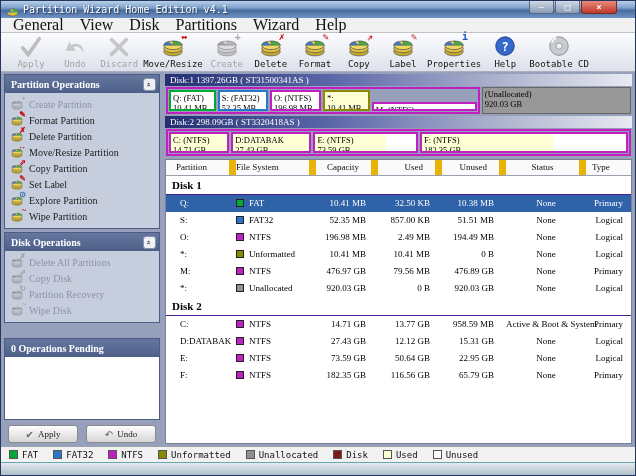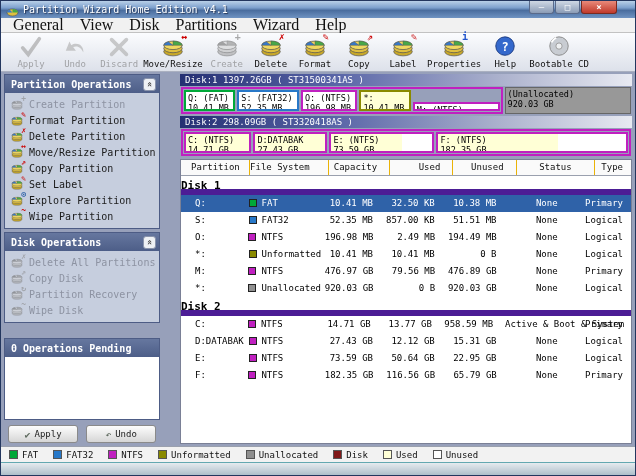--- a/index.html
+++ b/index.html
@@ -30,21 +30,21 @@
              padding:2px 46px 0 10px; justify-content:space-between; }
   .tbtn { display:flex; flex-direction:column; align-items:center; min-width:40px; }
   .ticon { position:relative; width:26px; height:24px; display:block; }
   .ticon svg { width:26px; height:24px; }
   .ovl { position:absolute; top:-3px; right:-1px; font-size:10px; font-weight:bold; line-height:10px; }
   .tlabel { font-size:9px; color:#111; white-space:nowrap; line-height:10px; }
   .tbtn.disabled { filter:grayscale(1); opacity:.62; }
   .tbtn.disabled .tlabel { color:#777; }
 
   
-  .content { flex:1; display:flex; padding:2px 3px; gap:20px; overflow:hidden; }
+  .content { flex:1; display:flex; padding:2px 3px; gap:5px; overflow:hidden;font-family:Liberation Serif, serif; }
 
   
   .sidebar { width:156px; flex:0 0 156px; display:flex; flex-direction:column; gap:3px; }
   .panel { border:1px solid #4d5c85; background:#c6cede; }
   .phdr { background:linear-gradient(#66779f,#4d5e88); color:#fff; font-weight:bold; font-size:10px;
           height:18px; display:flex; align-items:center; padding:0 3px 0 6px; }
   .chev { margin-left:auto; width:13px; height:13px; background:#eef1f5; border:1px solid #8a94ac;
           border-radius:3px; color:#333; font-size:9px; line-height:11px; text-align:center;
           transform:rotate(90deg); font-weight:bold; }
   .pbody { padding:3px 0 4px 5px; }
@@ -70,24 +70,24 @@
   .diskmap { height:30px; flex:0 0 30px; display:flex; gap:2px; padding:1px 1px 2px; }
   .segwrap { display:flex; gap:2px; border:2px solid #c020c0; padding:1px; }
   .seg { border:2px solid #888; overflow:hidden; font-size:8.5px; line-height:10px; padding:1px 2px;
          color:#000; white-space:nowrap; }
   .seg .segl { overflow:hidden; }
   .seg.unalloc { border-width:1px; border-color:#666; }
 
   
   .tablebox { flex:1; display:flex; flex-direction:column; border:1px solid #7a8096; background:#fff; margin-top:1px; overflow:hidden; }
   .thead { height:16px; flex:0 0 16px; display:flex; background:#fafafa; border-bottom:1px solid #9aa0ae; }
-  .th { font-size:9px; line-height:15px; color:#111; border-right:1px solid #eab308; overflow:visible; white-space:nowrap; }
+  .th { font-size:9px; line-height:15px; color:#111; border-right:7px solid #eab308; overflow:visible; white-space:nowrap; }
   .tbody { flex:1; background:#fff; overflow:hidden; }
   .group-label { height:19px; line-height:19px; font-size:11px; font-weight:bold; color:#000;
-                 border-bottom:6px solid #4c1d95; }
+                 padding-left:6px; border-bottom:1px solid #4c1d95; }
   .trow { height:17px; display:flex; align-items:center; font-size:9px; color:#000; }
   .td { white-space:nowrap; overflow:visible; line-height:17px; }
   .c0 { width:70px; padding-left:14px; }
   .thead .c0 { padding-left:10px; }
   .c1 { width:80px; }
   .c2 { width:62px; text-align:right; padding-right:12px; }
   .c3 { width:64px; text-align:right; padding-right:12px; }
   .c4 { width:64px; text-align:right; padding-right:12px; }
   .c5 { width:80px; text-align:center; }
   .c6 { flex:1; text-align:right; padding-right:8px; }

